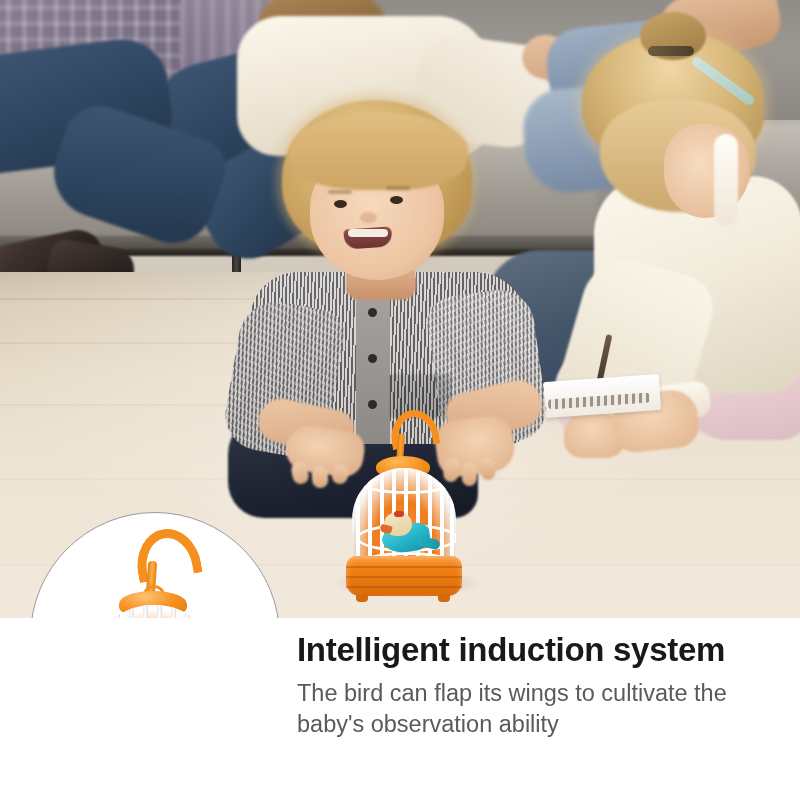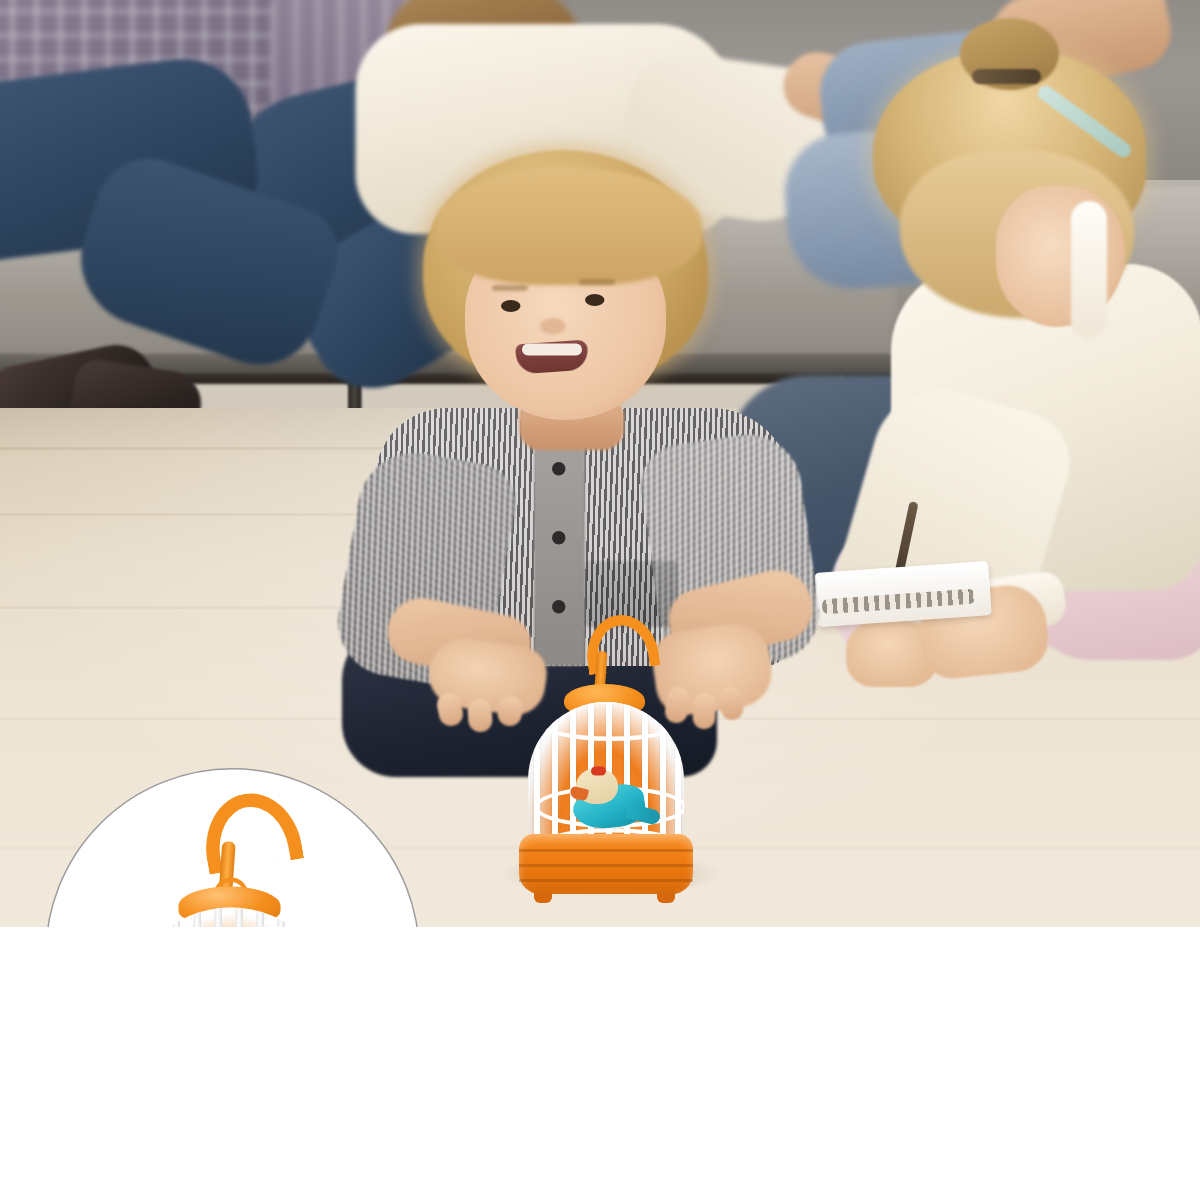--- a/index.html
+++ b/index.html
@@ -495,14 +495,16 @@
         <div class="ic-vert" style="left:40px;top:26px;"></div>
         <div class="ic-vert" style="left:72px;top:26px;"></div>
         <div class="ic-vert" style="left:104px;top:26px;"></div>
       </div>
       <div class="ic-foot" style="left:14px;"></div>
       <div class="ic-foot" style="left:128px;"></div>
     </div>
   </div>
 
   <div class="panel"></div>
+  <div class="headline">Intelligent induction system</div>
+  <div class="sub">The bird can flap its wings to cultivate the baby's observation ability</div>
 
 </div>
 
 </body></html>

